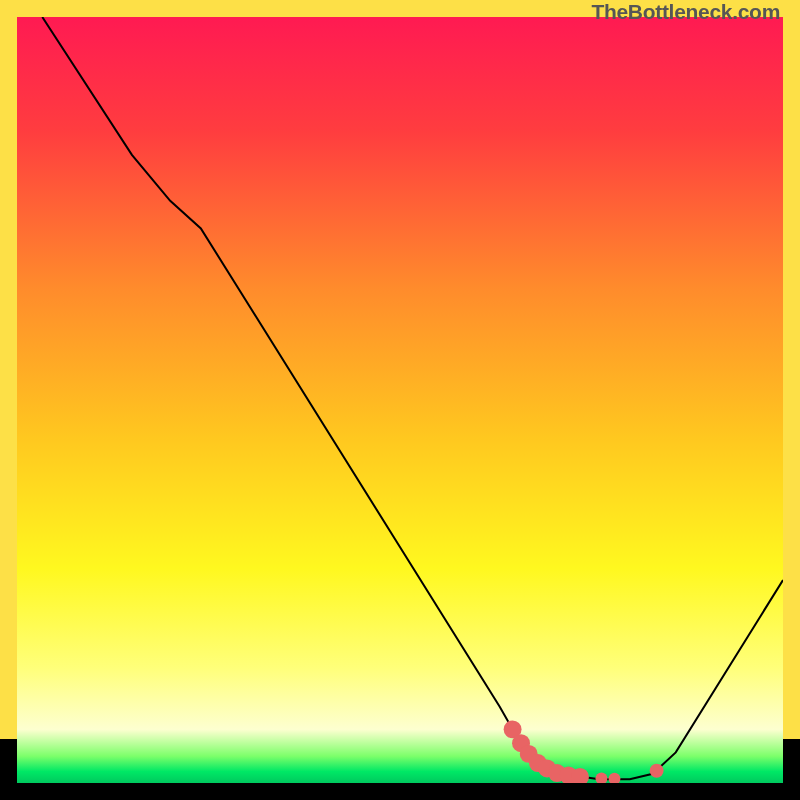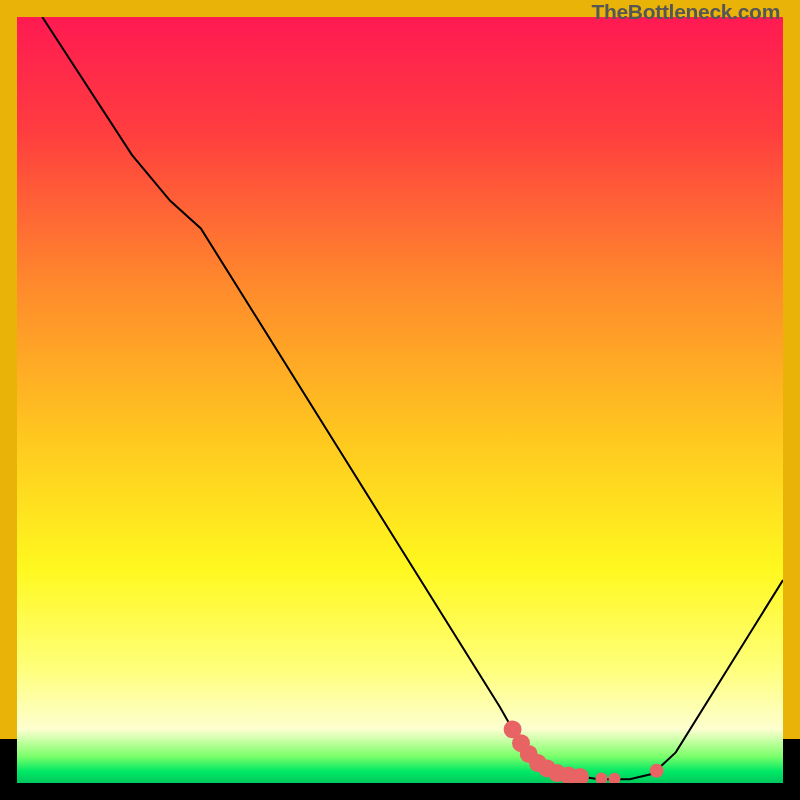--- a/index.html
+++ b/index.html
@@ -7,21 +7,21 @@
     padding: 0;
     width: 800px;
     height: 800px;
     background: #000;
     overflow: hidden;
   }
   .chart-container {
     position: relative;
     width: 800px;
     height: 739px;
-    background: #eab308;
+    background: #fde047;
   }
   .plot-area {
     position: absolute;
     left: 17px;
     top: 17px;
     width: 766px;
     height: 766px;
     overflow: hidden;
   }
   .gradient-bg {

